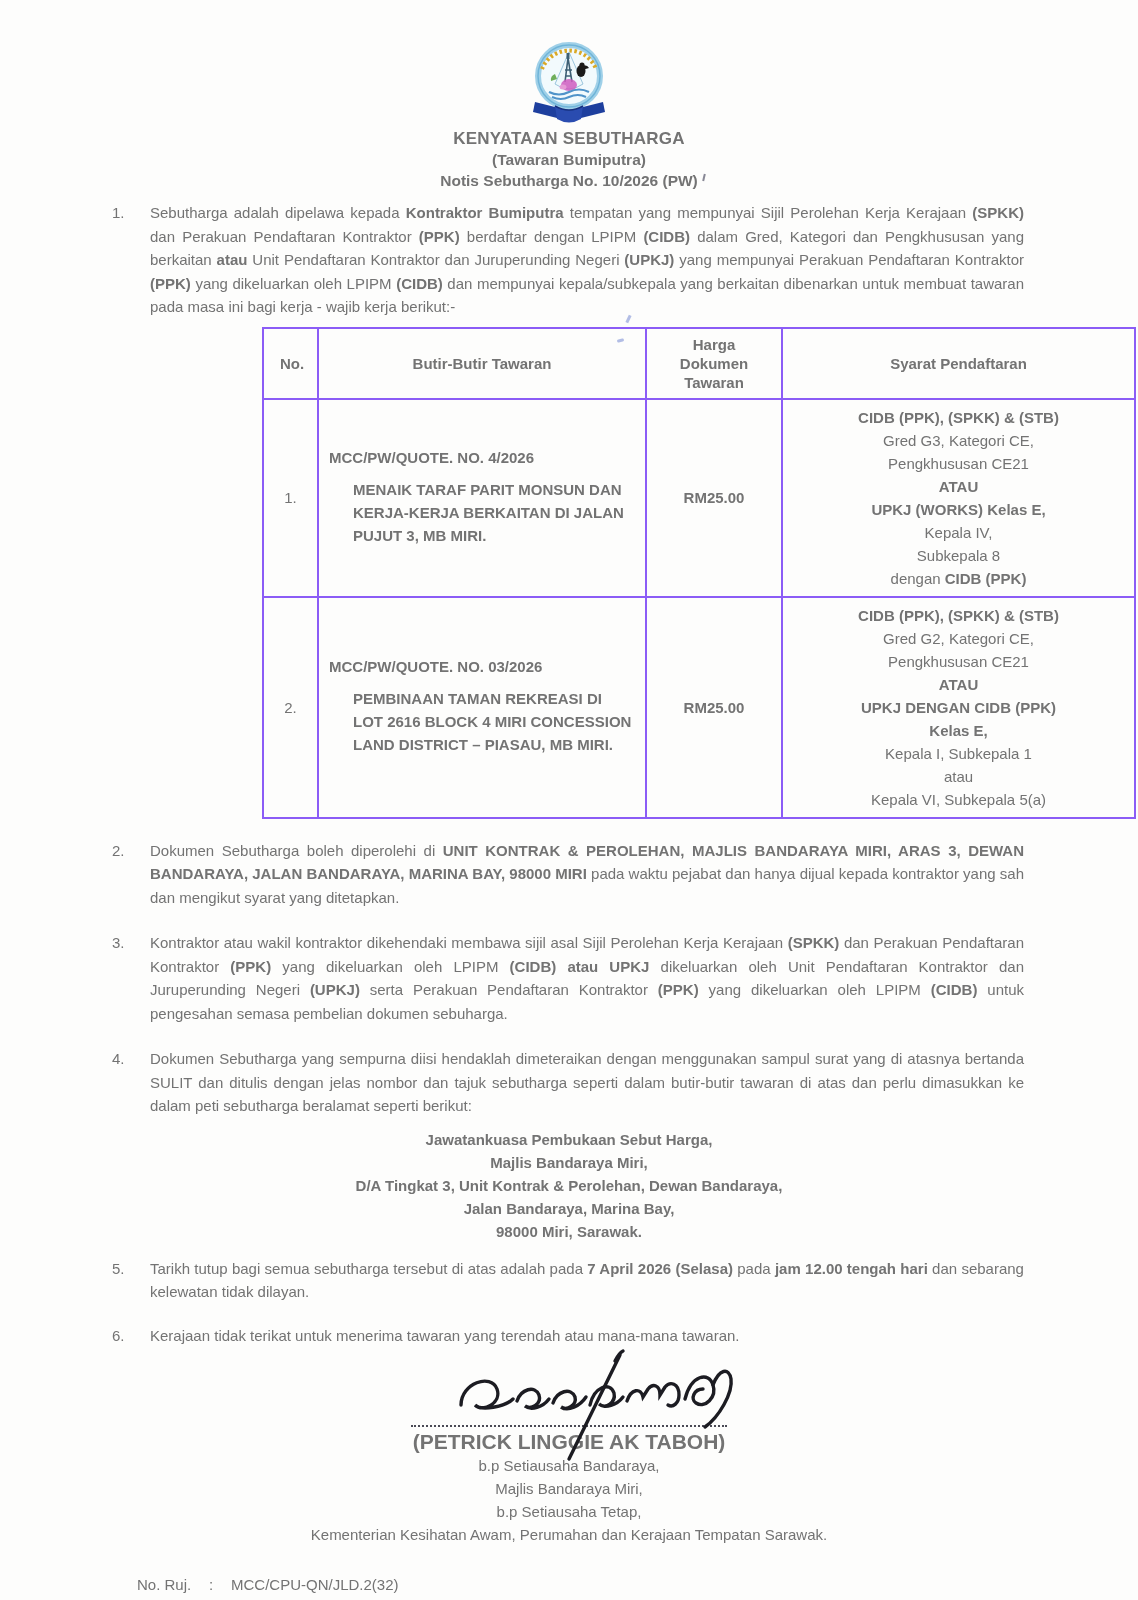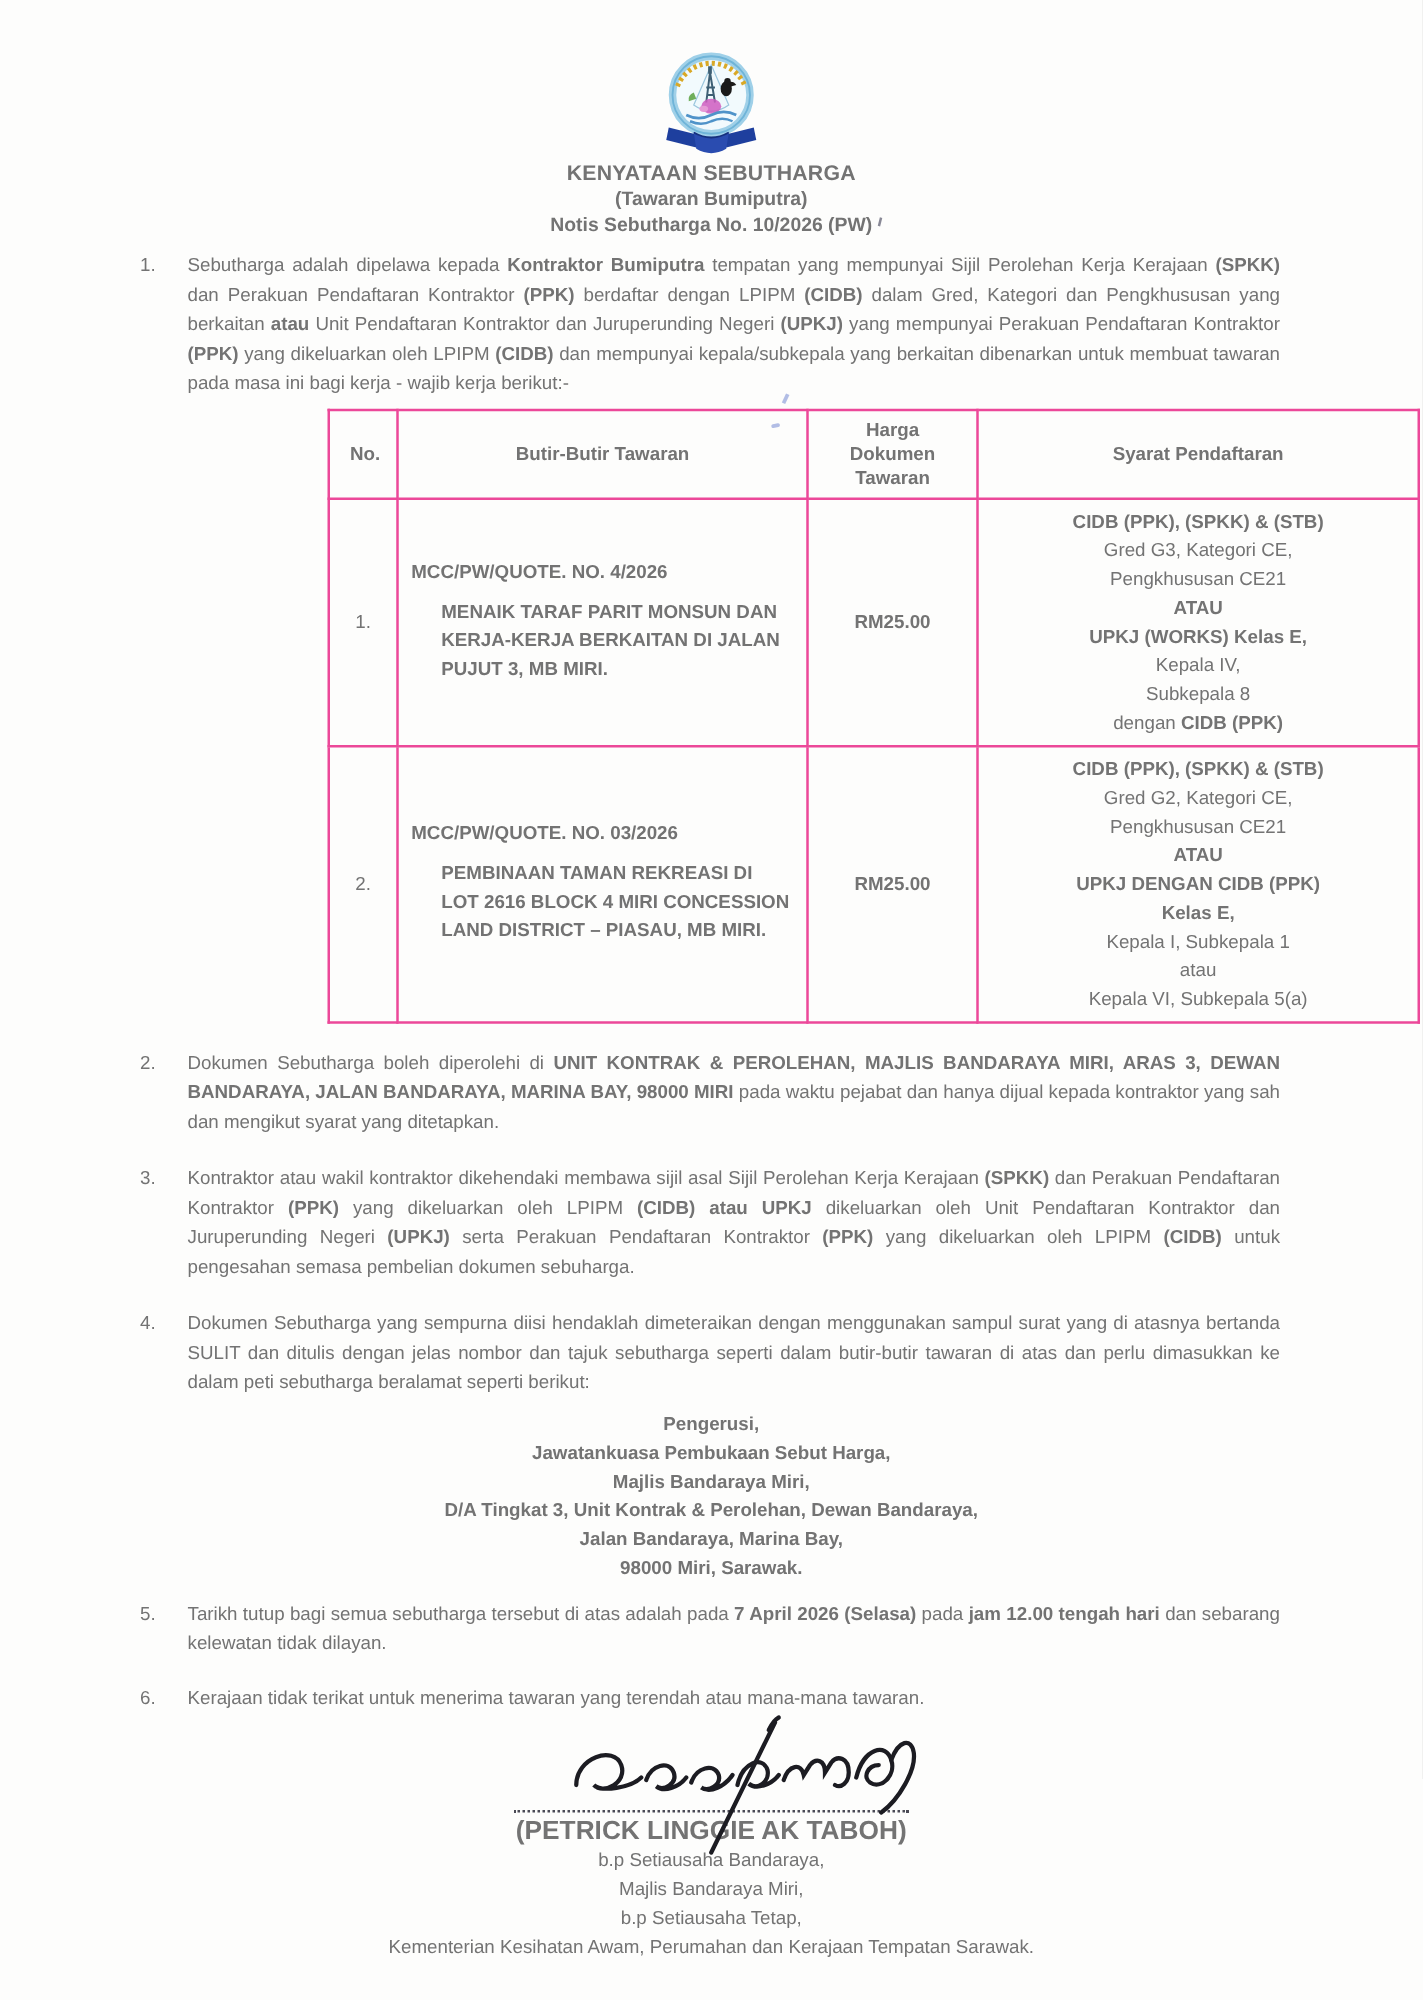--- a/index.html
+++ b/index.html
@@ -20,21 +20,21 @@
   .titles .t3::after { content:""; position:absolute; right:-7px; top:4px; width:2px; height:7px;
     background:#55556a; transform:rotate(14deg); opacity:.7; }
   
   .paras { padding-left:112px; padding-right:114px; }
   .para { display:flex; font-size:15px; line-height:23.5px; }
   .para .num { width:38px; flex:0 0 38px; }
   .para .ptxt { flex:1; text-align:justify; }
   
   .tbl-wrap { margin:8px 114px 0 150px; position:relative; }
   table.quote { border-collapse:collapse; width:100%; table-layout:fixed; }
-  table.quote th, table.quote td { border:2px solid #ec4899; font-size:15px; vertical-align:middle; }
+  table.quote th, table.quote td { border:2px solid #8b5cf6; font-size:15px; vertical-align:middle; }
   table.quote th { font-weight:bold; padding:6px 16px; height:60px; line-height:19px; }
   col.c-no { width:55px; } col.c-butir { width:328px; } col.c-harga { width:136px; } col.c-syarat { width:353px; }
   td.no-cell, td.price-cell { text-align:center; }
   td.price-cell { font-weight:bold; }
   td.butir-cell { padding:10px 12px 10px 10px; }
   td.butir-cell .ref { font-weight:bold; margin-bottom:12px; }
   td.butir-cell .desc { font-weight:bold; line-height:23px;margin-left:24px; }
   td.syarat-cell { padding:6px 6px; text-align:center; }
   .tline { line-height:23px; }
   .pen-mark1, .pen-mark2 { position:absolute; background:#8a9bd8; opacity:.65; }
@@ -162,21 +162,20 @@
       <div class="ptxt"><span>Kontraktor atau wakil kontraktor dikehendaki membawa sijil asal Sijil Perolehan Kerja Kerajaan </span><span class="b">(SPKK)</span><span> dan Perakuan Pendaftaran Kontraktor </span><span class="b">(PPK)</span><span> yang dikeluarkan oleh LPIPM </span><span class="b">(CIDB) atau UPKJ</span><span> dikeluarkan oleh Unit Pendaftaran Kontraktor dan Juruperunding Negeri </span><span class="b">(UPKJ)</span><span> serta Perakuan Pendaftaran Kontraktor </span><span class="b">(PPK)</span><span> yang dikeluarkan oleh LPIPM </span><span class="b">(CIDB)</span><span> untuk pengesahan semasa pembelian dokumen sebuharga.</span></div>
     </div>
 
     <div class="para" style="margin-top:22px;">
       <div class="num">4.</div>
       <div class="ptxt"><span>Dokumen Sebutharga yang sempurna diisi hendaklah dimeteraikan dengan menggunakan sampul surat yang di atasnya bertanda SULIT dan ditulis dengan jelas nombor dan tajuk sebutharga seperti dalam butir-butir tawaran di atas dan perlu dimasukkan ke dalam peti sebutharga beralamat seperti berikut:</span></div>
     </div>
   </div>
 
   <div class="address">
-      <div class="tline"><span class="b">Pengerusi,</span></div>
       <div class="tline"><span class="b">Jawatankuasa Pembukaan Sebut Harga,</span></div>
       <div class="tline"><span class="b">Majlis Bandaraya Miri,</span></div>
       <div class="tline"><span class="b">D/A Tingkat 3, Unit Kontrak &amp; Perolehan, Dewan Bandaraya,</span></div>
       <div class="tline"><span class="b">Jalan Bandaraya, Marina Bay,</span></div>
       <div class="tline"><span class="b">98000 Miri, Sarawak.</span></div>
     </div>
 
   <div class="paras">
 
     <div class="para" style="margin-top:14px;">

